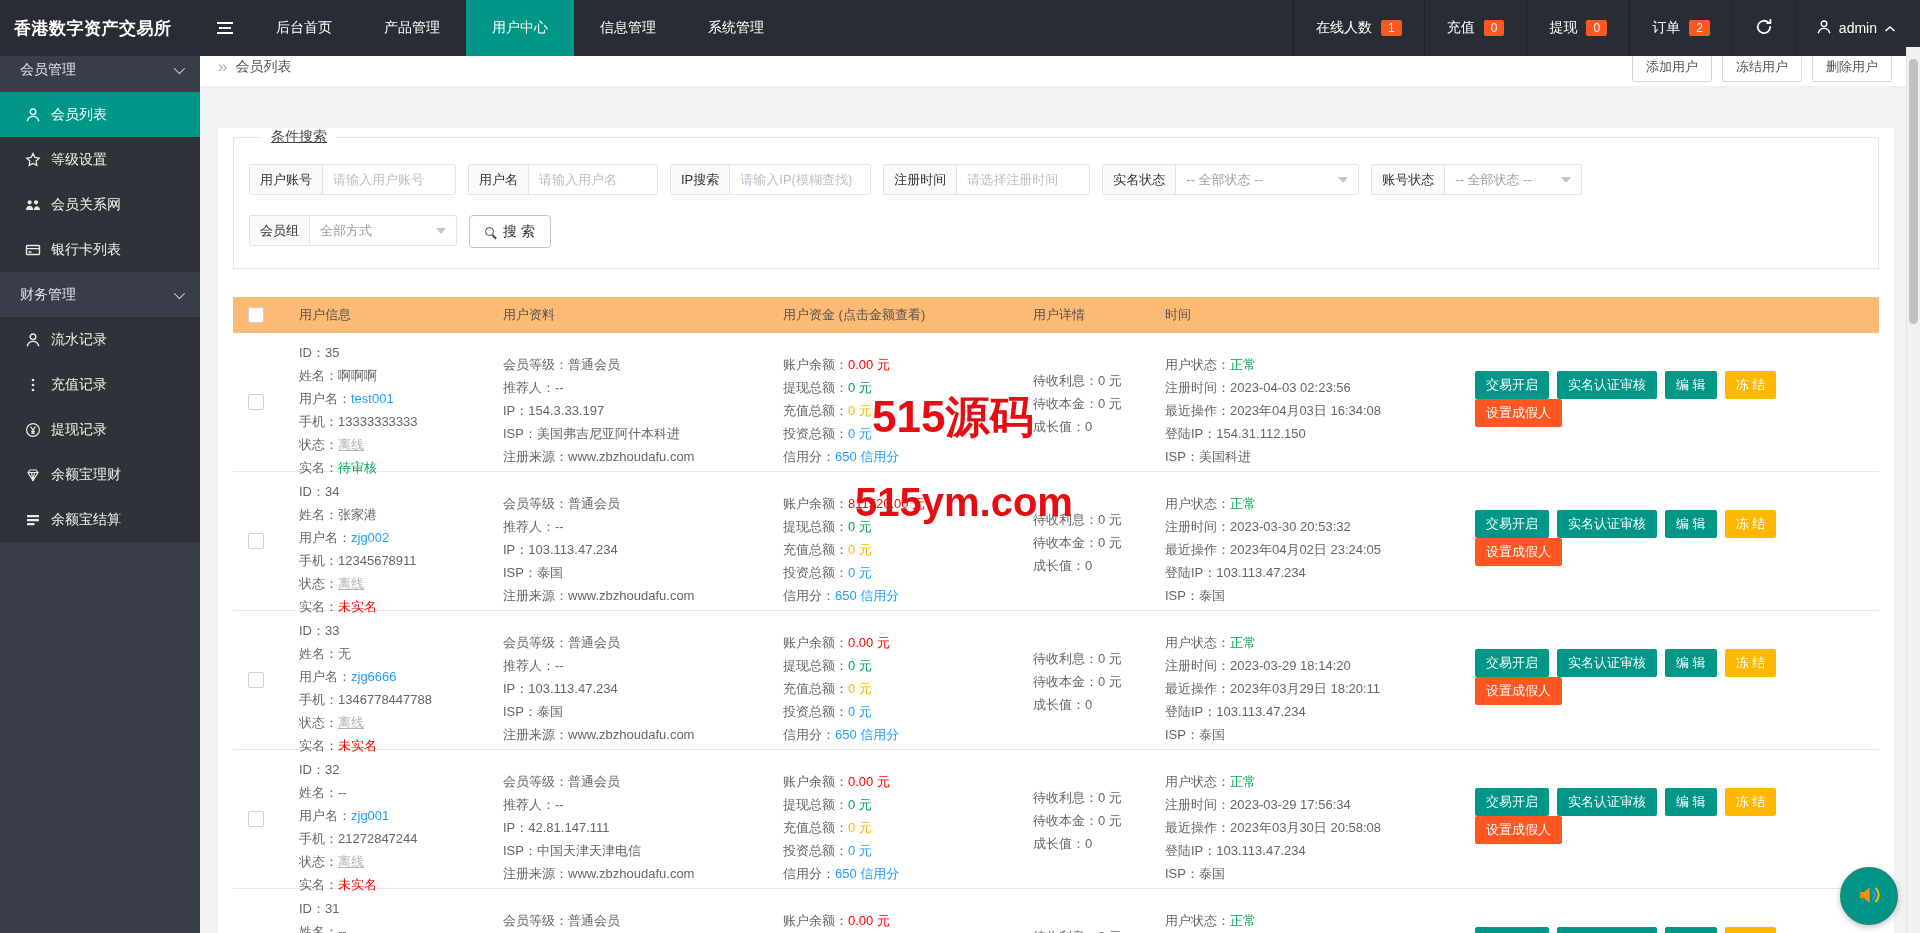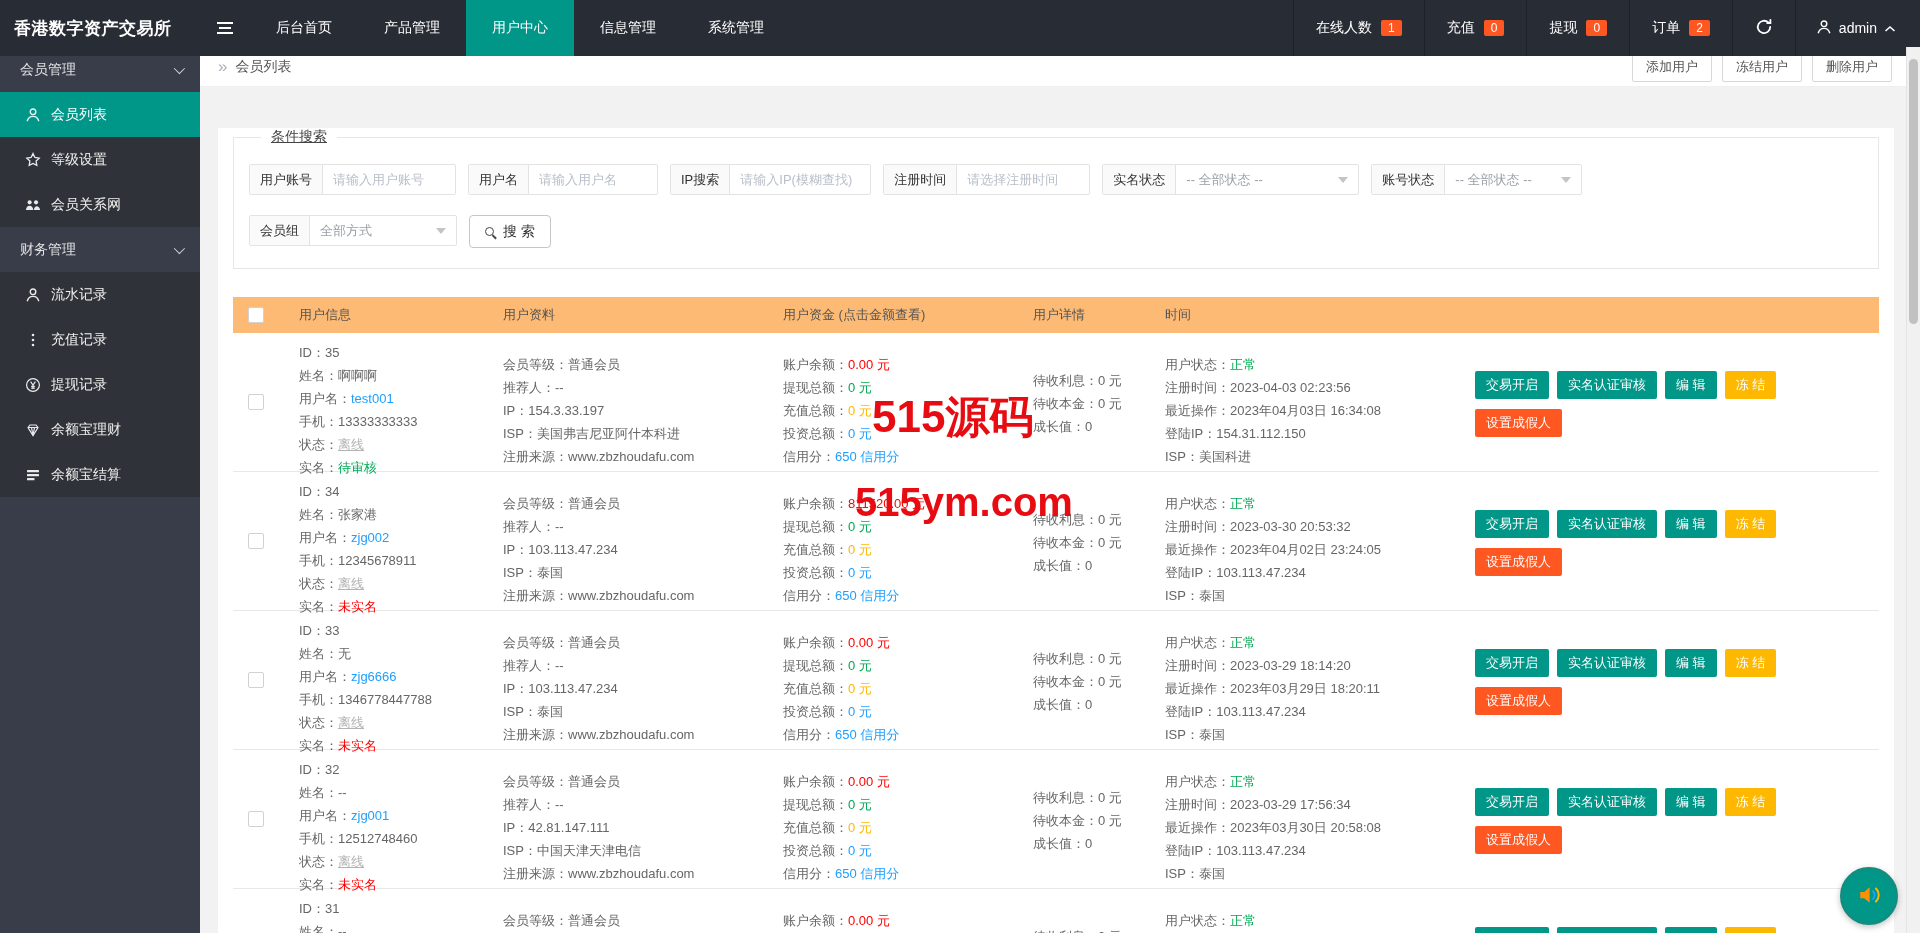--- a/index.html
+++ b/index.html
@@ -69,21 +69,21 @@
   .col-time { width:310px; padding-top:20px; flex:none; }
   .col-actions { flex:1; padding-top:38px; }
   .thead > div { padding-top:0; height:auto; }
   .tl { line-height:23px; white-space:nowrap; }
   .v-link { color:#1E9FFF; }
   .v-gray { color:#b3b3b3;text-decoration:underline; }
   .v-red { color:#FF0000; }
   .v-green { color:#00A854; }
   .v-orange { color:#FFB800; }
   .v-blue { color:#1E9FFF; }
-  .abtns { display:flex; gap:8px; margin-bottom:10px; }
+  .abtns { display:flex; gap:8px; }
   .btn-act { border:none; border-radius:2px; color:#fff; font-size:13px; height:28px; line-height:28px; padding:0 11px; cursor:pointer; white-space:nowrap; }
   .b-teal { background:#009688; }
   .b-warn { background:#FFB800; }
   .b-danger { background:#FF5722; }
 
   
   .wm { position:absolute; color:#e60c12; font-weight:bold; z-index:40; pointer-events:none; white-space:nowrap; }
   .wm1 { left:872px; top:388px; font-size:44px; }
   .wm2 { left:855px; top:480px; font-size:40px; }
   .vscroll { position:absolute; top:47px; right:0; bottom:0; width:14px; background:#f1f1f1; border-left:1px solid #e4e4e4; z-index:50; }
@@ -176,20 +176,29 @@
     <div class="side-item">
       <span class="side-icon">
         <svg viewBox="0 0 18 14" fill="#fff">
           <circle cx="5.2" cy="4" r="2.3"></circle>
           <circle cx="12.4" cy="4" r="2.3"></circle>
           <path d="M1 12.5c.5-3 2.1-4.6 4.2-4.6 2.1 0 3.7 1.6 4.2 4.6zM9.9 12.5c.4-2.6 1.7-4 3.4-4s3.2 1.4 3.7 4z"></path>
         </svg>
       </span>
       <span>会员关系网</span>
     </div>
+    <div class="side-item">
+      <span class="side-icon">
+        <svg viewBox="0 0 16 16" fill="none" stroke="#fff" stroke-width="1.4">
+          <rect x="1.5" y="3.5" width="13" height="9" rx="1"></rect>
+          <path d="M1.5 6.6h13M3.5 10h3"></path>
+        </svg>
+      </span>
+      <span>银行卡列表</span>
+    </div>
     <div class="side-group-header">
       <span>财务管理</span>
       <span class="chev"></span>
     </div>
     <div class="side-item">
       <span class="side-icon">
         <svg viewBox="0 0 16 16" fill="none" stroke="#fff" stroke-width="1.4">
           <circle cx="8" cy="4.8" r="2.8"></circle>
           <path d="M2.2 14.2c.9-3.2 3.2-4.8 5.8-4.8s4.9 1.6 5.8 4.8"></path>
         </svg>
@@ -462,21 +471,21 @@
               </div>
             </div>
             <div class="trow">
               <div class="col-check">
                 <div class="cb"></div>
               </div>
               <div class="col-info">
                 <div class="tl"><span class="tl-l">ID：</span><span>32</span></div>
                 <div class="tl"><span class="tl-l">姓名：</span><span>--</span></div>
                 <div class="tl"><span class="tl-l">用户名：</span><span class="v-link">zjg001</span></div>
-                <div class="tl"><span class="tl-l">手机：</span><span>12512748460</span></div>
+                <div class="tl"><span class="tl-l">手机：</span><span>21272847244</span></div>
                 <div class="tl"><span class="tl-l">状态：</span><span class="v-gray">离线</span></div>
                 <div class="tl"><span class="tl-l">实名：</span><span class="v-red">未实名</span></div>
               </div>
               <div class="col-profile">
                 <div class="tl"><span class="tl-l">会员等级：</span><span>普通会员</span></div>
                 <div class="tl"><span class="tl-l">推荐人：</span><span>--</span></div>
                 <div class="tl"><span class="tl-l">IP：</span><span>42.81.147.111</span></div>
                 <div class="tl"><span class="tl-l">ISP：</span><span>中国天津天津电信</span></div>
                 <div class="tl"><span class="tl-l">注册来源：</span><span>www.zbzhoudafu.com</span></div>
               </div>

